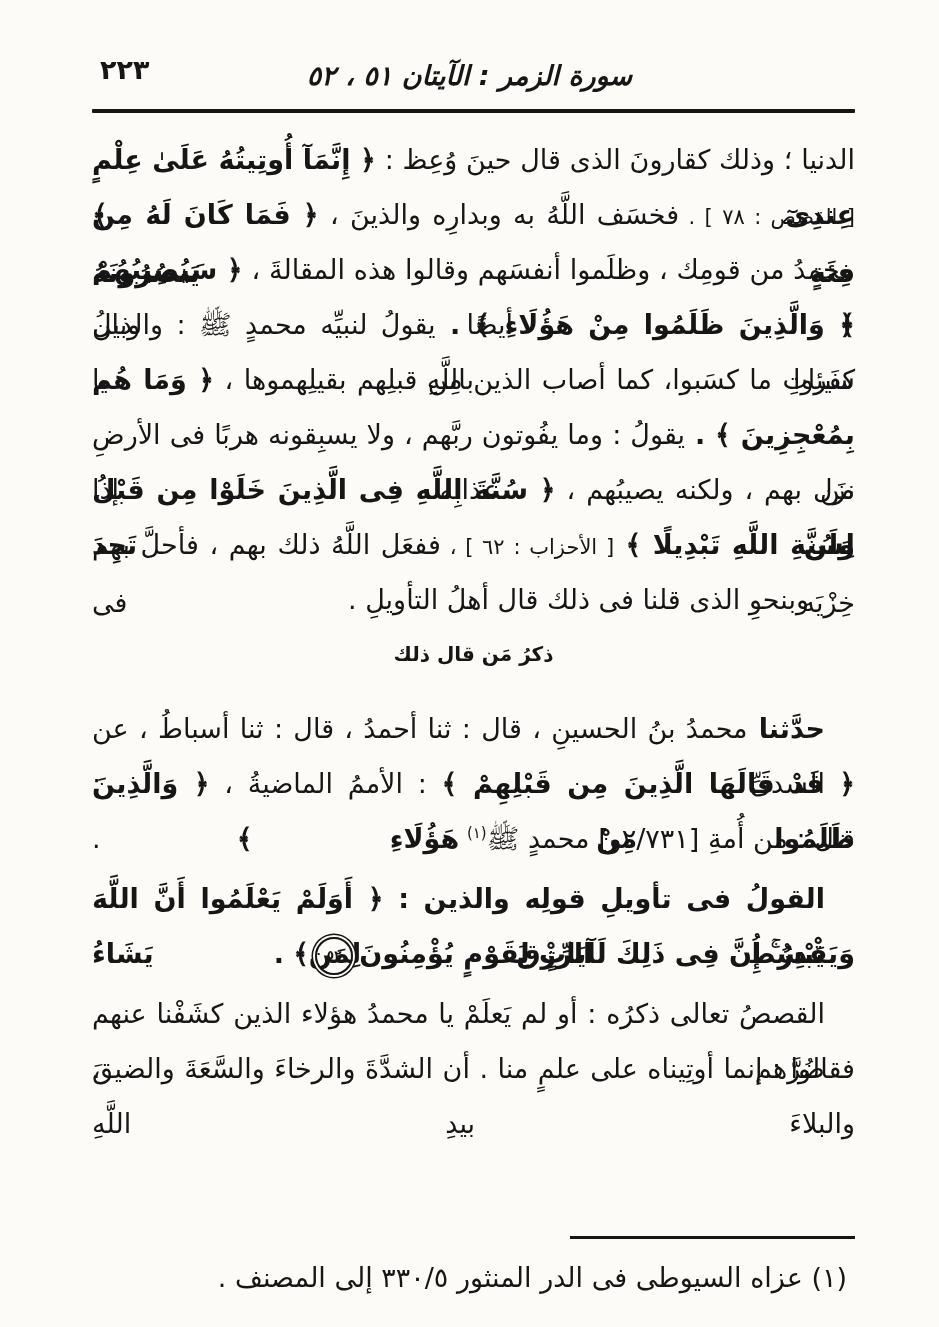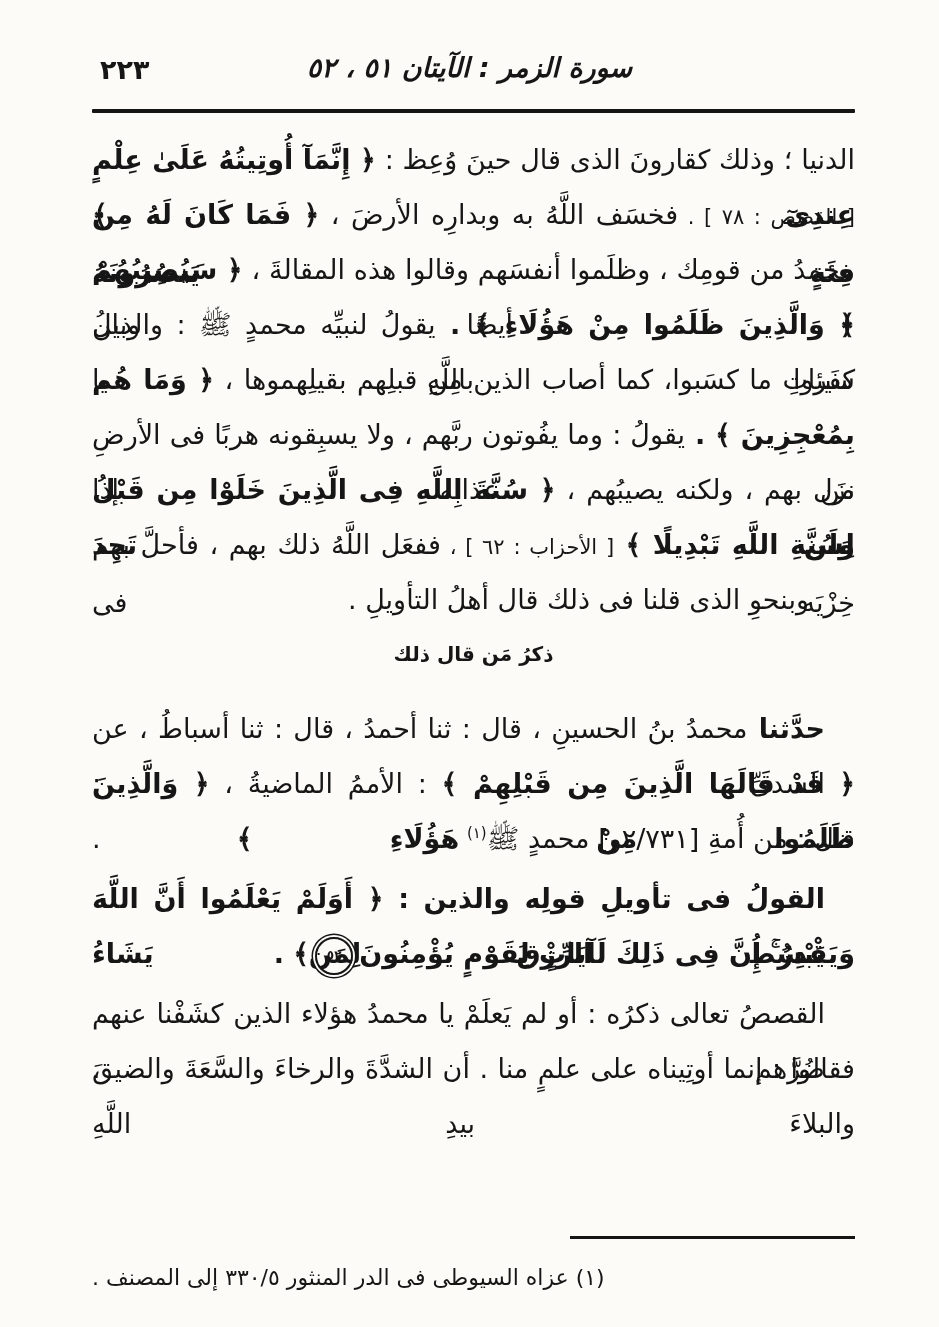--- a/index.html
+++ b/index.html
@@ -10,21 +10,21 @@
     color:#161616;
     overflow:hidden;
   }
   .page{
     position:relative;width:939px;height:1327px;
     background:#fcfbf8;
   }
   
   .header{position:absolute;top:52px;left:0;right:0;height:52px;}
   .header-title{
-    position:absolute;left:0;right:0;top:0;
+    position:absolute;left:0;right:0;top:8px;
     text-align:center;
     font-size:27px;font-weight:700;font-style:italic;
     letter-spacing:0.5px;
   }
   .page-number{
     position:absolute;left:100px;top:2px;
     font-size:27px;font-weight:700;
   }
   .rule-top{
     position:absolute;left:92px;right:84px;top:109px;height:4px;
@@ -77,40 +77,40 @@
     vertical-align:middle;
     margin:0 6px;
   }
   
   .rule-footnote{
     position:absolute;right:84px;top:1236px;width:285px;height:3px;
     background:#151515;
   }
   .footnote{
     position:absolute;right:92px;top:1256px;left:92px;
-    text-align:left;
-    font-size:22px;line-height:44px;
+    text-align:right;
+    font-size:27px;line-height:44px;
   }
 </style>
 </head>
 <body>
 
 <div class="page">
 
   <div class="header">
     <div class="header-title">سورة الزمر : الآيتان ٥١ ، ٥٢</div>
     <div class="page-number">٢٢٣</div>
   </div>
   <div class="rule-top"></div>
 
   <div class="textblock">
 
     <div class="line justify"><span>الدنيا ؛ وذلك كقارونَ الذى قال حينَ وُعِظ : </span><span class="quran">﴿ إِنَّمَآ أُوتِيتُهُ عَلَىٰ عِلْمٍ عِندِىٓ ﴾</span></div>
 
-    <div class="line justify"><span class="ref">[ القصص : ٧٨ ] . </span><span>فخسَف اللَّهُ به وبدارِه الأرضَ ، </span><span class="quran">﴿ فَمَا كَانَ لَهُ مِن فِئَةٍ يَنصُرُونَهُ</span></div>
+    <div class="line justify"><span class="ref">[ القصص : ٧٨ ] . </span><span>فخسَف اللَّهُ به وبدارِه والذينَ ، </span><span class="quran">﴿ فَمَا كَانَ لَهُ مِن فِئَةٍ يَنصُرُونَهُ</span></div>
 
 
     <div class="line justify"><span>محمدُ من قومِك ، وظلَموا أنفسَهم وقالوا هذه المقالةَ ، </span><span class="quran">﴿ سَيُصِيبُهُمْ ﴾</span><span> أيضًا وبالُ</span></div>
 
     <div class="line justify"><span class="quran">﴿ وَالَّذِينَ ظَلَمُوا مِنْ هَؤُلَاءِ ﴾ . </span><span>يقولُ لنبيِّه محمدٍ ﷺ : والذين كفَروا باللَّهِ يا</span></div>
 
     <div class="line justify"><span>سيئاتِ ما كسَبوا، كما أصاب الذين مِن قبلِهم بقيلِهموها ، </span><span class="quran">﴿ وَمَا هُم</span></div>
 
     <div class="line justify"><span class="quran">بِمُعْجِزِينَ ﴾ . </span><span>يقولُ : وما يفُوتون ربَّهم ، ولا يسبِقونه هربًا فى الأرضِ من عذابِه إذا</span></div>
 

